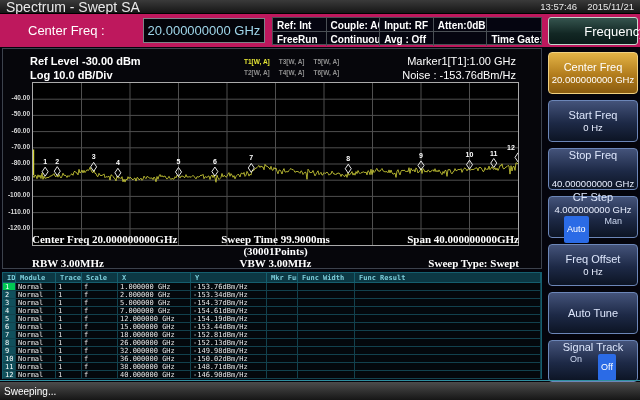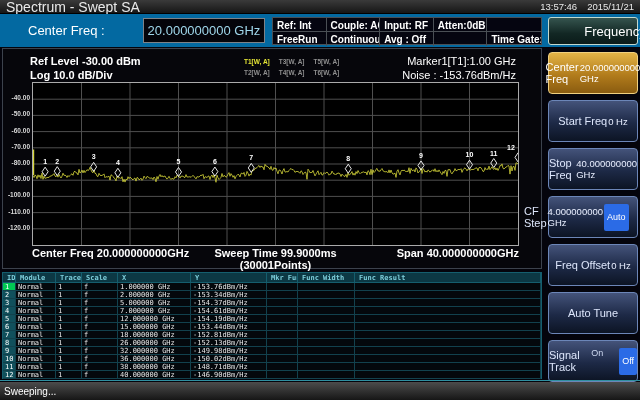--- a/index.html
+++ b/index.html
@@ -8,21 +8,21 @@
   #root { position:relative; width:640px; height:400px; background:#04040c; overflow:hidden; }
 
   
   .titlebar { position:absolute; left:0; top:0; width:640px; height:14px;
     background:linear-gradient(180deg,#3a3a3a,#161616); display:flex; align-items:center;
     justify-content:space-between; padding:0 6px; border-bottom:1px solid #000; }
   .titlebar .ttl { color:#e9e9e9; font-size:14px; }
   .titlebar .clock { color:#e9e9e9; font-size:9.5px; display:flex; gap:10px; }
 
   
-  .controlbar { position:absolute; left:0; top:14px; width:640px; height:33px; background:#0369a1; }
+  .controlbar { position:absolute; left:0; top:14px; width:640px; height:33px; background:#be185d; }
   .cf-label { position:absolute; left:28px; top:9px; color:#fff; font-size:13px; }
   .cf-input { position:absolute; left:143px; top:4px; width:122px; height:25px;
     border:1px solid #7d8288; background:#04040a; display:flex; align-items:center; justify-content:center; }
   .cf-input span { color:#9fd6ea; font-size:13px; }
   .status-grid { position:absolute; left:272px; top:3px; width:270px; height:28px;
     display:grid; grid-template-columns:repeat(5,1fr); grid-template-rows:14px 14px;
     border:1px solid #4a4f55; background:#050510; }
   .sg-cell { border-right:1px solid #4a4f55; border-bottom:1px solid #4a4f55;
     color:#fff; font-size:10px; font-weight:bold; padding:2px 14px 0 4px; white-space:nowrap; overflow:hidden; }
   .sg-cell:nth-child(5n) { border-right:none; }
@@ -42,21 +42,21 @@
   .gh-center .trow { display:flex; gap:9px; line-height:11px; }
   .ttag { font-size:6.5px; font-weight:bold; color:#8f8f8f; }
   .ttag.active { color:#e6e636; }
   .gh-right { position:absolute; right:25px; top:5px; text-align:right; color:#fff; font-size:11px; line-height:14px; }
 
   .plot { position:absolute; left:29px; top:33px; width:487px; height:164px;
     background:#000; border:1px solid #aaaaaa; }
   .plot svg { position:absolute; left:0; top:0; }
   .ylab { position:absolute; width:26px; text-align:right; color:#d8d8d8; font-size:6.5px; font-weight:bold; }
 
-  .gf { position:absolute; left:29px; top:198px; width:487px; }
+  .gf { position:absolute; left:29px; top:184px; width:487px;font-family:Liberation Serif, serif; }
   .gf .row { display:flex; color:#fff; font-size:11px; font-weight:bold; line-height:12px; }
   .gf .c1 { width:175px; text-align:left; }
   .gf .c2 { flex:1; text-align:center; }
   .gf .c3 { width:175px; text-align:right; }
 
   
   .mtable { position:absolute; left:2px; top:272px; width:540px; height:107px;
     background:#04080c; border:1px solid #155e6e;
     font-family:"DejaVu Sans Mono", monospace; }
   .mt-grid { display:grid; grid-template-columns:13px 40px 26px 36px 73px 76px 31px 57px 1fr; }
@@ -65,21 +65,21 @@
     white-space:nowrap; overflow:hidden; }
   .mtd { color:#e8e8e8; font-size:7px; height:8px; line-height:8px; padding-left:2px;
     border-right:1px solid #12414d; border-bottom:1px solid #12414d; white-space:nowrap; overflow:hidden; }
   .mtd.idcell { background:#11505c; color:#fff; }
   .mtd.idcell.sel { background:#00c853; color:#fff; }
 
   
   .sidebar { position:absolute; left:546px; top:47px; width:94px; height:334px; }
   .mbtn { position:absolute; left:2px; width:90px; height:42px;
     background:linear-gradient(180deg,#44537a 0%,#1d2946 55%,#0c1424 100%);
-    border:1px solid #6c86b8; border-radius:4px; display:flex; flex-direction:row;
+    border:1px solid #6c86b8; border-radius:4px; display:flex; flex-direction:column;
     align-items:center; justify-content:center; gap:1px; cursor:pointer; }
   .mbtn.gold { background:linear-gradient(180deg,#e3b346 0%,#b27c1c 55%,#8a5c10 100%); border-color:#f0d080; }
   .mbtn .lbl { color:#dde6fb; font-size:11px; line-height:12px; }
   .mbtn .val { color:#e9efff; font-size:9.5px; line-height:11px; }
   .mbtn.gold .lbl, .mbtn.gold .val { color:#fff; }
   .mbtn .tgl { display:flex; gap:16px; font-size:9px; line-height:11px; color:#cdd8f0; }
   .mbtn .tgl .opt.sel { background:#2b6be6; color:#fff; padding:8px 3px; border-radius:2px; }
 
   .bottom-line { position:absolute; left:0; top:380px; width:640px; height:1px; background:#2f8fa0; }
   .statusbar { position:absolute; left:0; top:382px; width:640px; height:18px;

